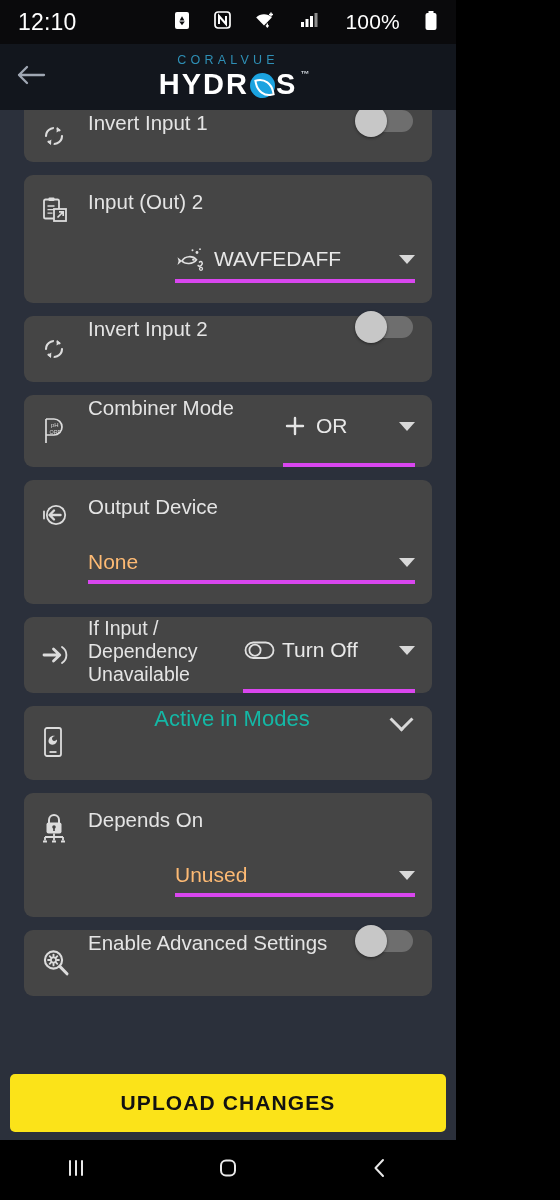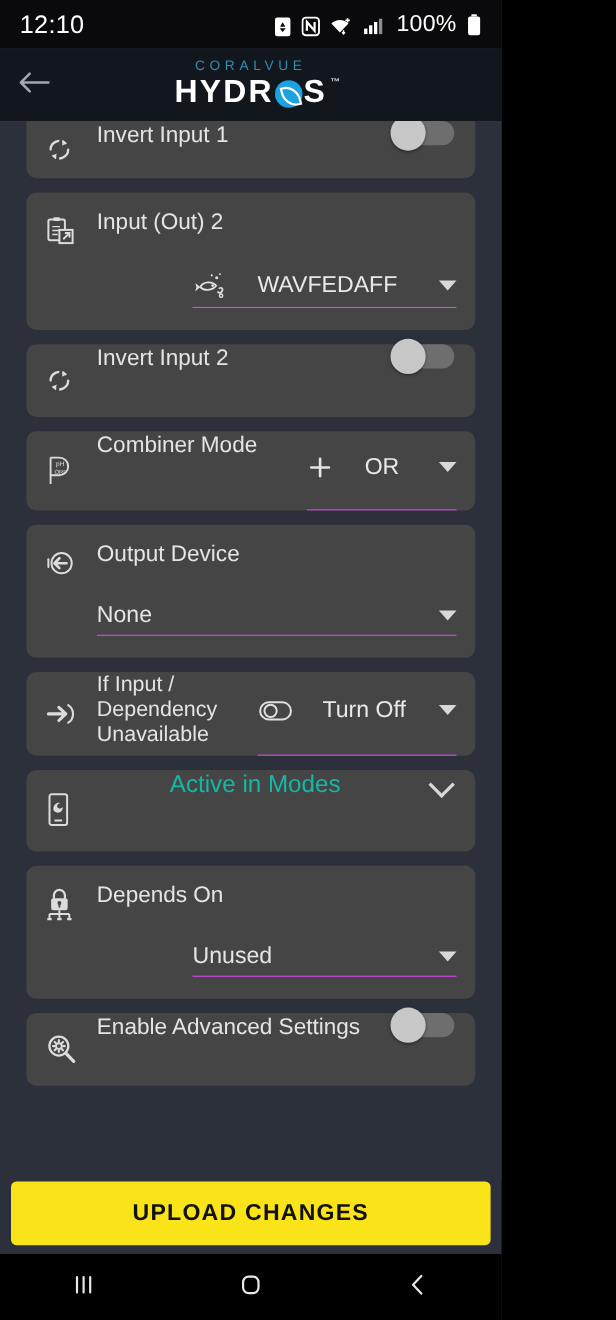--- a/index.html
+++ b/index.html
@@ -20,21 +20,21 @@
   #statusbar {
     height: 44px; flex: 0 0 44px;
     background: #0a0a0c;
     display: flex; align-items: center;
     padding: 0 18px;
     color: #ffffff;
   }
   #clock { font-size: 23px; letter-spacing: .2px; }
   #status-icons {
     margin-left: auto;
-    display: flex; align-items: flex-end; gap: 9px;
+    display: flex; align-items: flex-start; gap: 24px;
   }
   #status-icons .si { display: flex; align-items: center; }
   #battery-pct { font-size: 21px; letter-spacing: .2px; margin-left: 2px; }
 
   
   #appbar {
     height: 66px; flex: 0 0 66px;
     background: #12161d;
     display: flex; align-items: center;
     position: relative;
@@ -127,28 +127,27 @@
   .switch .knob {
     position: absolute; left: -2px; top: -5px;
     width: 32px; height: 32px; border-radius: 50%;
     background: #c7c7c7;
     box-shadow: 0 1px 3px rgba(0,0,0,.45);
   }
 
   
   .dd {
     display: flex; align-items: center;
-    border-bottom: 1px solid #d946ef;
+    border-bottom: 4px solid #d946ef;
     padding-bottom: 6px;
     cursor: pointer;
-    gap: 20px;
   }
   .dd .dd-ico { display: flex; align-items: center; margin-right: 9px; color: #e0e0e0; }
   .dd .dd-val { font-size: 21px; color: #e8e8e8; white-space: nowrap; }
-  .dd .dd-val.accent { color: #e5e5e5; }
+  .dd .dd-val.accent { color: #fdba74; }
   .dd .caret {
     margin-left: auto; padding-left: 16px;
     display: flex; align-items: center;
   }
   .caret-glyph {
     width: 0; height: 0;
     border-left: 8px solid transparent;
     border-right: 8px solid transparent;
     border-top: 9px solid #d8d8d8;
   }

